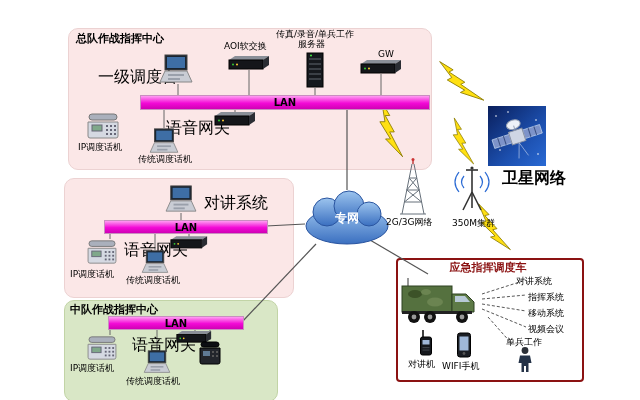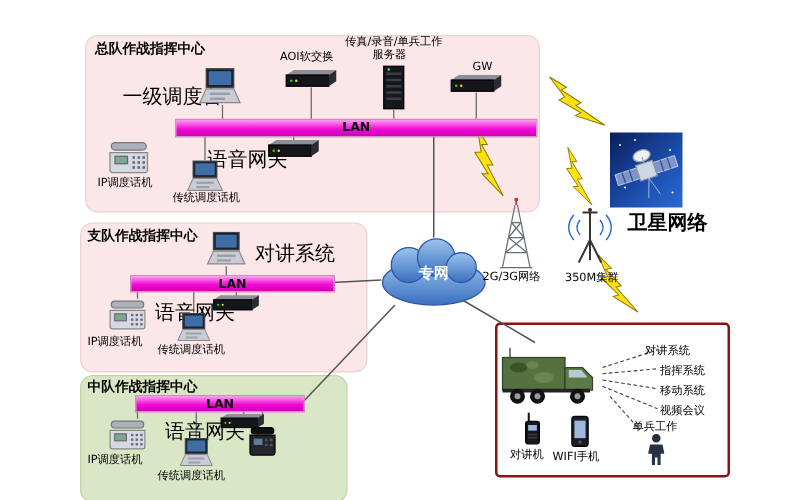--- a/index.html
+++ b/index.html
@@ -243,21 +243,20 @@
     </svg>
   <svg class="icon" style="left:86px;top:100px" width="34" height="28">
       <use href="#ic-phone"></use>
     </svg>
   <div class="lbl s9" style="left:78px;top:130px">IP调度话机</div>
   <svg class="icon" style="left:146px;top:116px" width="36" height="26">
       <use href="#ic-console"></use>
     </svg>
   <div class="lbl s9" style="left:138px;top:142px">传统调度话机</div>
 
-  <div class="lbl b s11" style="left:70px;top:171px">支队作战指挥中心</div>
   <svg class="icon" style="left:162px;top:173px" width="38" height="28">
       <use href="#ic-console"></use>
     </svg>
   <div class="lbl" style="left:204px;top:182px">对讲系统</div>
   <div class="lan" style="left:104px;top:208px;width:162px;height:12px">LAN</div>
   <div class="lbl" style="left:124px;top:229px">语音网关</div>
   <svg class="icon" style="left:170px;top:224px" width="38" height="13">
       <use href="#ic-gateway"></use>
     </svg>
   <svg class="icon" style="left:86px;top:227px" width="32" height="26">
@@ -305,20 +304,21 @@
   <svg class="icon" style="left:396px;top:146px" width="34" height="58">
       <use href="#ic-tower"></use>
     </svg>
   <div class="lbl s9" style="left:386px;top:205px">2G/3G网络</div>
   <svg class="icon" style="left:450px;top:150px" width="44" height="54">
       <use href="#ic-ant"></use>
     </svg>
   <div class="lbl s9" style="left:452px;top:206px">350M集群</div>
   <div class="lbl b" style="left:502px;top:157px">卫星网络</div>
 
+  <div class="lbl b s11 red ctr" style="left:396px;top:250px;width:184px">应急指挥调度车</div>
   <svg class="icon" style="left:400px;top:266px" width="78" height="48">
       <use href="#ic-truck"></use>
     </svg>
   <div class="lbl s9" style="left:516px;top:264px">对讲系统</div>
   <div class="lbl s9" style="left:528px;top:280px">指挥系统</div>
   <div class="lbl s9" style="left:528px;top:296px">移动系统</div>
   <div class="lbl s9" style="left:528px;top:312px">视频会议</div>
   <svg class="icon" style="left:420px;top:318px" width="14" height="26">
       <use href="#ic-walkie"></use>
     </svg>

